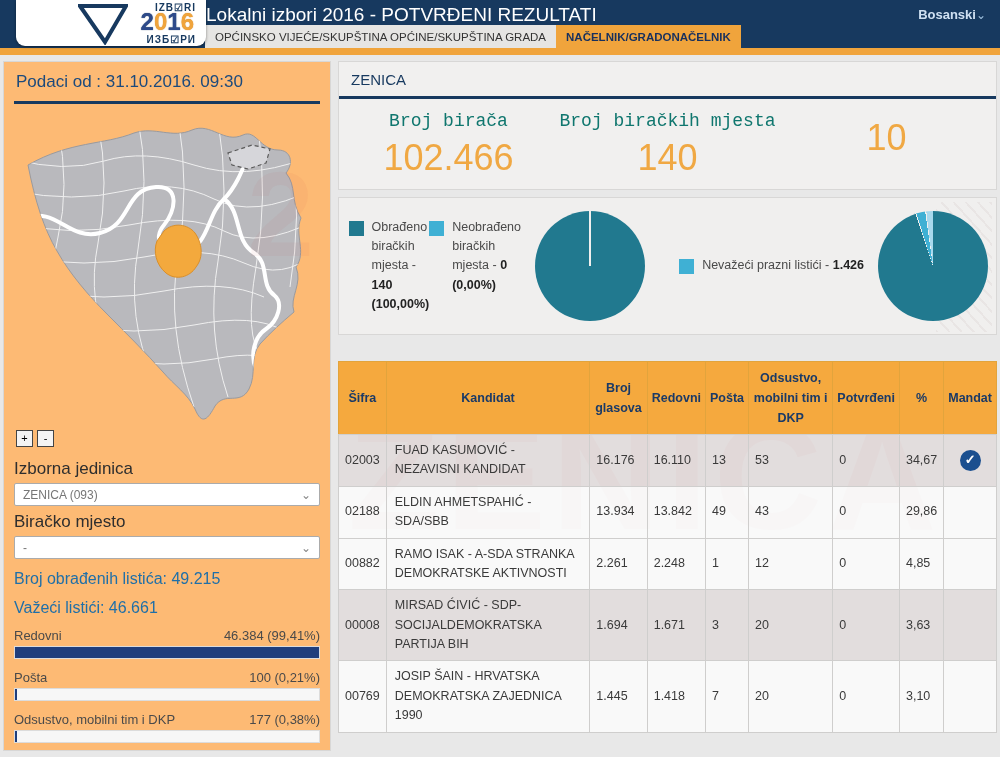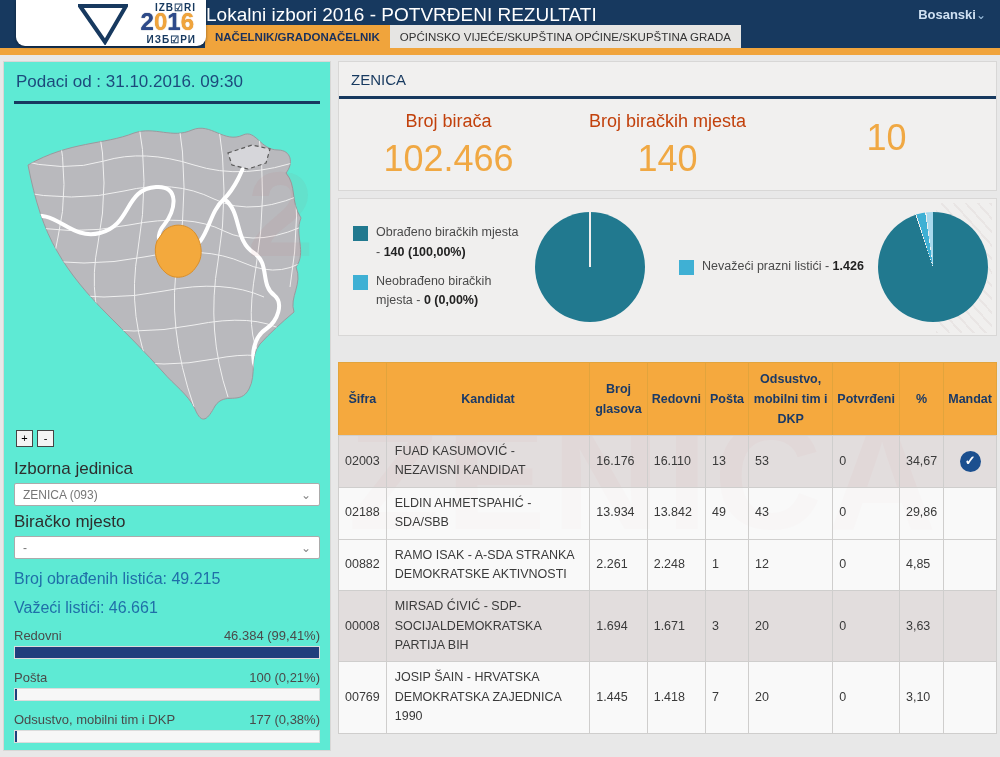--- a/index.html
+++ b/index.html
@@ -30,21 +30,21 @@
   .lang-switch .chev { font-size:12px; font-weight:normal; color:#9fc0de; }
   .tab-bar { position:absolute; left:205px; bottom:0; display:flex; }
   .tab { font-size:11.5px; padding:6px 10px 5px; white-space:nowrap; cursor:pointer; }
   .tab.active { background:#f0a43c; color:#17305e; font-weight:bold; }
   .tab.inactive { background:#e6e5e3; color:#333; }
   .orange-strip { height:7px; background:#f0a43c; }
 
   
   .content { display:flex; gap:7px; padding:6px 3px 0 3px; height:696px; }
   .left-panel {
-    width:328px; flex:none; background:#5eead4; border:1px solid #d8d7d6;
+    width:328px; flex:none; background:#fdba74; border:1px solid #d8d7d6;
     padding:8px 10px 0 10px; overflow:hidden; position:relative;
   }
   .right-panel { flex:1; position:relative; }
 
   
   .panel-title { color:#1c4a7c; font-size:17px; padding:2px 0 9px 2px; border-bottom:3px solid #17395f; }
   .map-wrap { position:relative; height:346px; margin-top:3px; }
   .map-zoom { position:absolute; left:2px; bottom:6px; display:flex; gap:4px; }
   .map-zoom button {
     width:17px; height:17px; font-size:11px; line-height:1;
@@ -62,28 +62,28 @@
   .bar-block { margin-top:11px; }
   .bar-head { display:flex; justify-content:space-between; font-size:13px; color:#4a4a4a; }
   .bar-track { margin-top:3px; height:13px; background:#f7f7f7; border:1px solid #dcdcdc; }
   .bar-fill { height:100%; background:#203e7c; }
 
   
   .region-box { background:#f1f0ef; border:1px solid #d8d7d6; }
   .region-title { color:#17395f; font-size:15px; padding:9px 12px 8px; border-bottom:3px solid #17395f; }
   .stats-row { display:flex; padding:12px 0 10px; }
   .stat { flex:1; text-align:center; }
-  .stat-label { color:#c2410c; font-size:18px; }
+  .stat-label { color:#0f766e; font-size:18px;font-family:Liberation Mono, monospace; }
   .stat-value { color:#f0a843; font-size:36px; margin-top:6px; }
   .pie-box {
     margin-top:7px; border:1px solid #d8d7d6; background:#f0efee;
     display:flex; align-items:center; padding:10px 8px 10px 14px; height:138px;
     position:relative; overflow:hidden;
   }
-  .legend { display:flex; flex-direction:column; justify-content:flex-end; z-index:2; }
+  .legend { display:flex; flex-direction:row; justify-content:flex-end; z-index:2; }
   .legend-1 { width:168px; }
   .legend-2 { width:185px; margin-left:34px; }
   .legend-item { display:flex; gap:8px; margin:5px 0; }
   .legend-swatch { width:15px; height:15px; flex:none; margin-top:3px; }
   .legend-text { font-size:12.5px; color:#4a4a4a; line-height:1.55; }
   .legend-text b { color:#222; }
   .pie { width:110px; height:110px; border-radius:50%; position:relative; flex:none; z-index:2; margin-left:14px; }
   .pie-slit { position:absolute; left:50%; top:0; width:2px; height:50%; background:#f0efee; transform:translateX(-50%); }
   .sketch {
     position:absolute; right:4px; top:4px; width:56px; height:130px; opacity:.5; z-index:1;
@@ -119,22 +119,22 @@
 
 <div class="header">
   <div class="page-title">Lokalni izbori 2016 - POTVRĐENI REZULTATI</div>
 
   <div class="lang-switch">
     <span>Bosanski</span>
     <span class="chev">⌄</span>
   </div>
 
   <div class="tab-bar">
+      <div class="tab inactive">OPĆINSKO VIJEĆE/SKUPŠTINA OPĆINE/SKUPŠTINA GRADA</div>
       <div class="tab active">NAČELNIK/GRADONAČELNIK</div>
-      <div class="tab inactive">OPĆINSKO VIJEĆE/SKUPŠTINA OPĆINE/SKUPŠTINA GRADA</div>
     </div>
 
   <div class="logo-box">
     <div class="logo-inner">
       <svg class="logo-tri" width="50" height="42" viewBox="0 0 50 42">
         <polygon points="2,3 48,3 27,39" fill="#ffffff" stroke="#17395f" stroke-width="4"></polygon>
       </svg>
       <div class="logo-top">IZB☑RI</div>
       <div class="logo-year"><span class="c-navy">2</span><span class="c-orange">0</span><span class="c-navy">1</span><span class="c-orange">6</span></div>
       <div class="logo-bottom">ИЗБ☑РИ</div>

